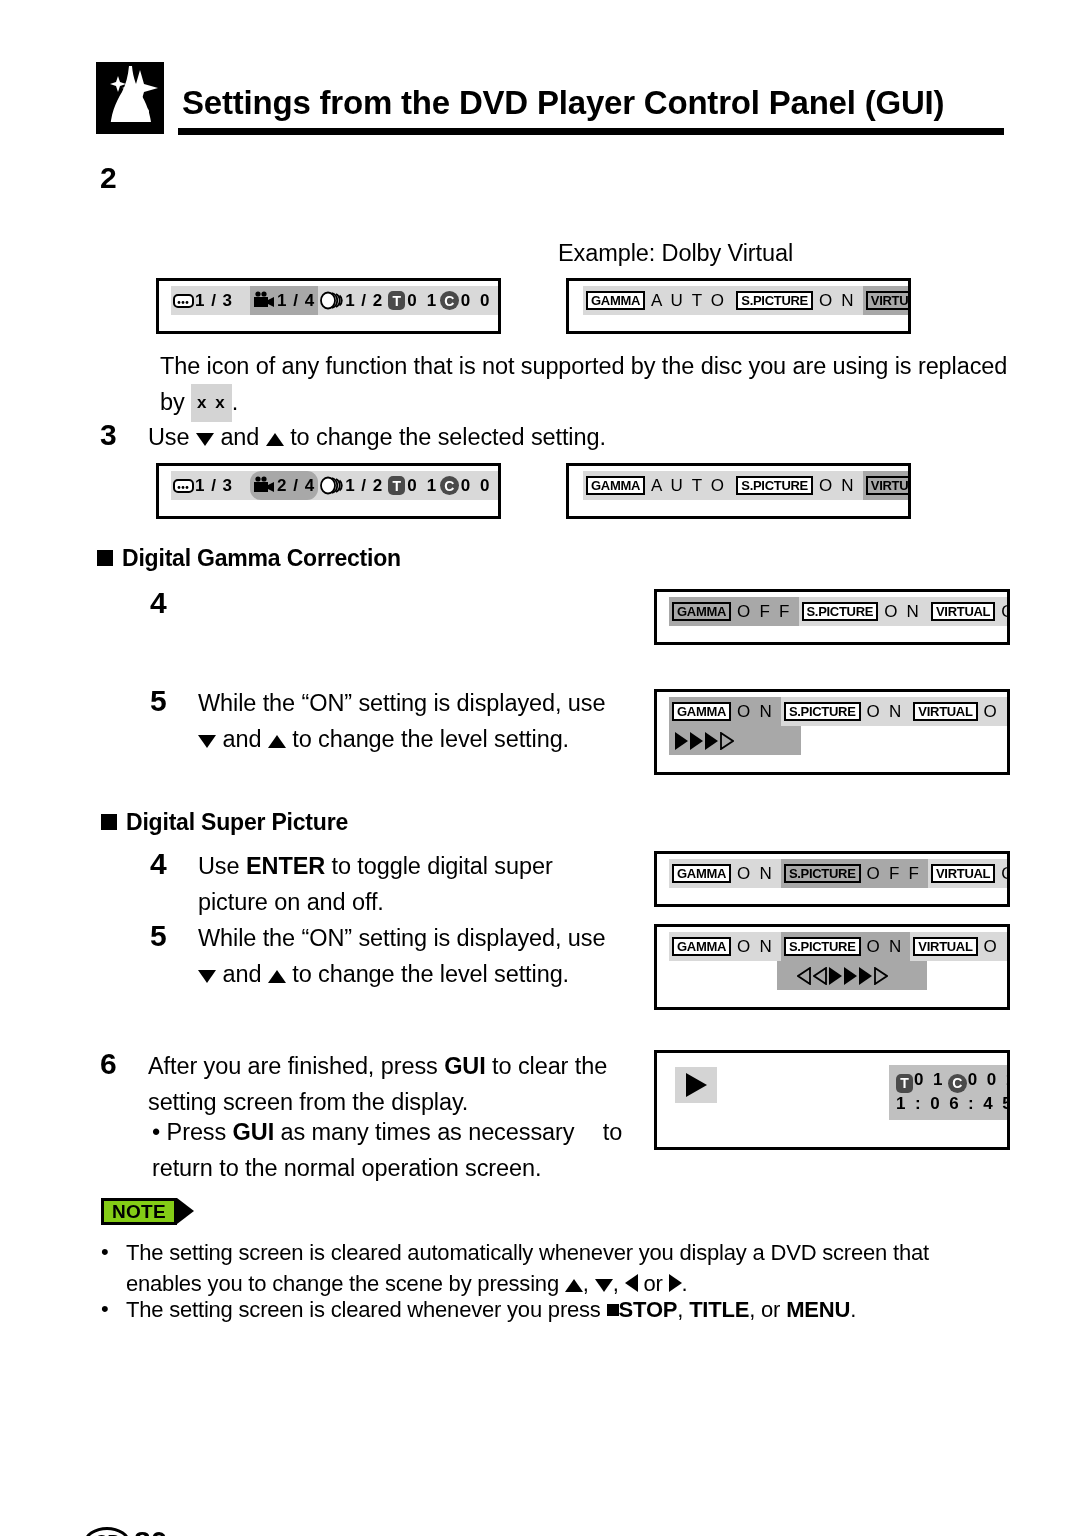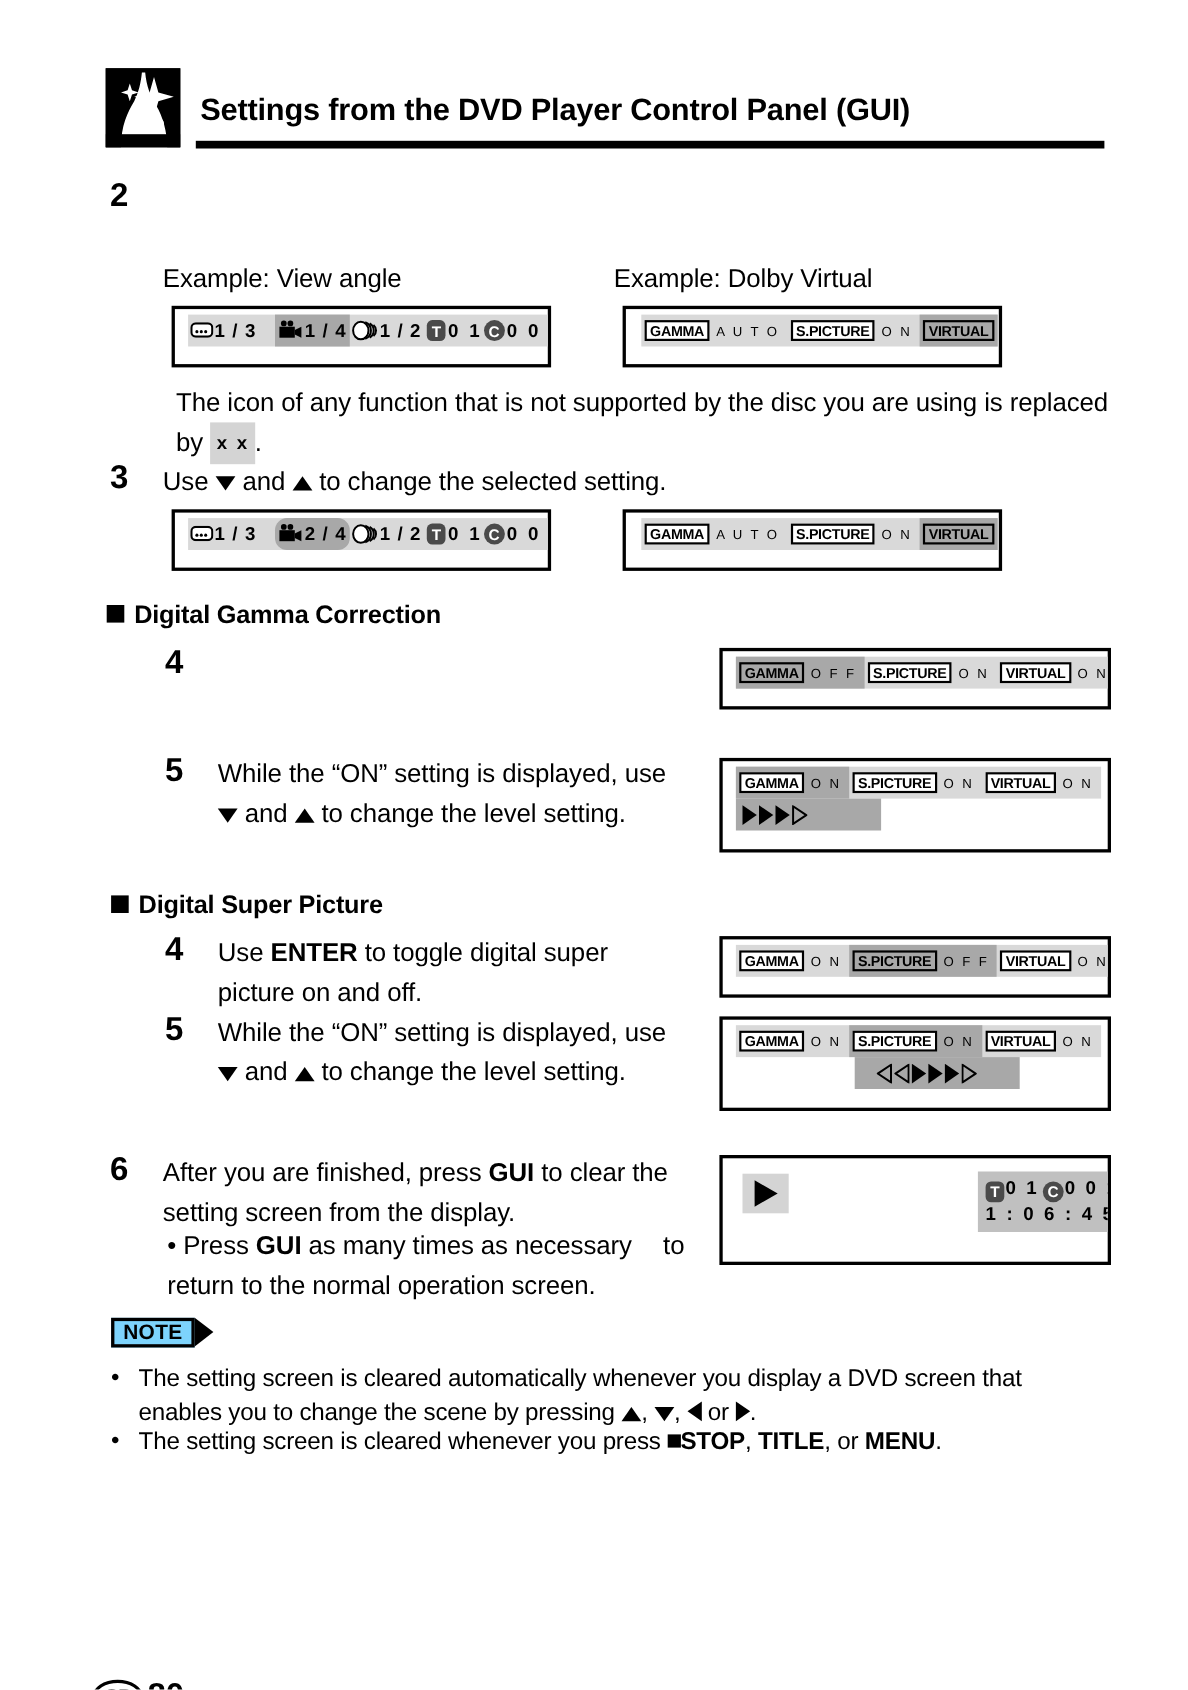--- a/index.html
+++ b/index.html
@@ -35,21 +35,21 @@
     left: 0; top: 0;
     width: 68px;
     height: 72px;
     background: #000;
   }
   .header-badge svg { display: block; }
   .header-title {
     position: absolute;
     left: 86px;
     top: 22px;
-    font-size: 28px;
+    font-size: 33px;
     font-weight: bold;
     letter-spacing: -0.2px;
     white-space: nowrap;
   }
   .header-rule {
     position: absolute;
     left: 82px;
     top: 66px;
     width: 826px;
     height: 7px;
@@ -136,21 +136,21 @@
     background: #fff;
     font-size: 13px;
     font-weight: bold;
     letter-spacing: -0.3px;
     padding: 1px 3px 1px 3px;
     line-height: 13px;
     margin: 0 1px;
   }
   .lbl-box.dark { background: #a8a8a8; }
   .val {
-    font-size: 12px;
+    font-size: 17px;
     letter-spacing: 2.2px;
     padding: 0 5px 0 5px;
     font-family: "Liberation Sans", sans-serif;
   }
 
   
   .num {
     font-size: 17px;
     font-weight: bold;
     letter-spacing: 1px;
@@ -209,21 +209,21 @@
     left: 101px; top: 1198px;
     height: 27px;
     display: flex; align-items: stretch;
   }
   .note-tag-body {
     border: 3px solid #000;
     padding: 0 8px;
     display: flex; align-items: center;
     font-size: 19px; font-weight: bold;
     letter-spacing: 0.3px;
-    background: #7dd3fc;
+    background: #84cc16;
   }
   .note-tag-arrow {
     width: 0; height: 0;
     border-top: 13.5px solid transparent;
     border-bottom: 13.5px solid transparent;
     border-left: 17px solid #000;
   }
   .note-item {
     position: absolute;
     font-size: 22px;
@@ -270,21 +270,20 @@
         <path d="M30 44 L32 50 L38 52 L32 54 L30 60 L28 54 L22 52 L28 50 Z" fill="#fff"></path>
         <rect x="0" y="60" width="68" height="12" fill="#000"></rect>
       </svg>
     </div>
     <div class="header-title">Settings from the DVD Player Control Panel (GUI)</div>
     <div class="header-rule"></div>
   </div>
 
   <div class="step-num" style="left:100px; top:163px;">2</div>
 
-  <div class="body-text" style="left:148px; top:235px;">Example: View angle</div>
   <div class="body-text" style="left:558px; top:235px;">Example: Dolby Virtual</div>
 
   <div class="panel" style="left:156px; top:278px; width:345px; height:56px;">
     <div class="osd-bar" style="left:12px; top:5px;">
       <div class="osd-seg">
         <span>
           <svg width="21" height="14" viewBox="0 0 21 14" style="vertical-align:-2px">
             <rect x="1" y="1" width="19" height="12" rx="4" fill="#fff" stroke="#000" stroke-width="2"></rect>
             <circle cx="6" cy="8.5" r="1.4" fill="#000"></circle>
             <circle cx="10" cy="8.5" r="1.4" fill="#000"></circle>

